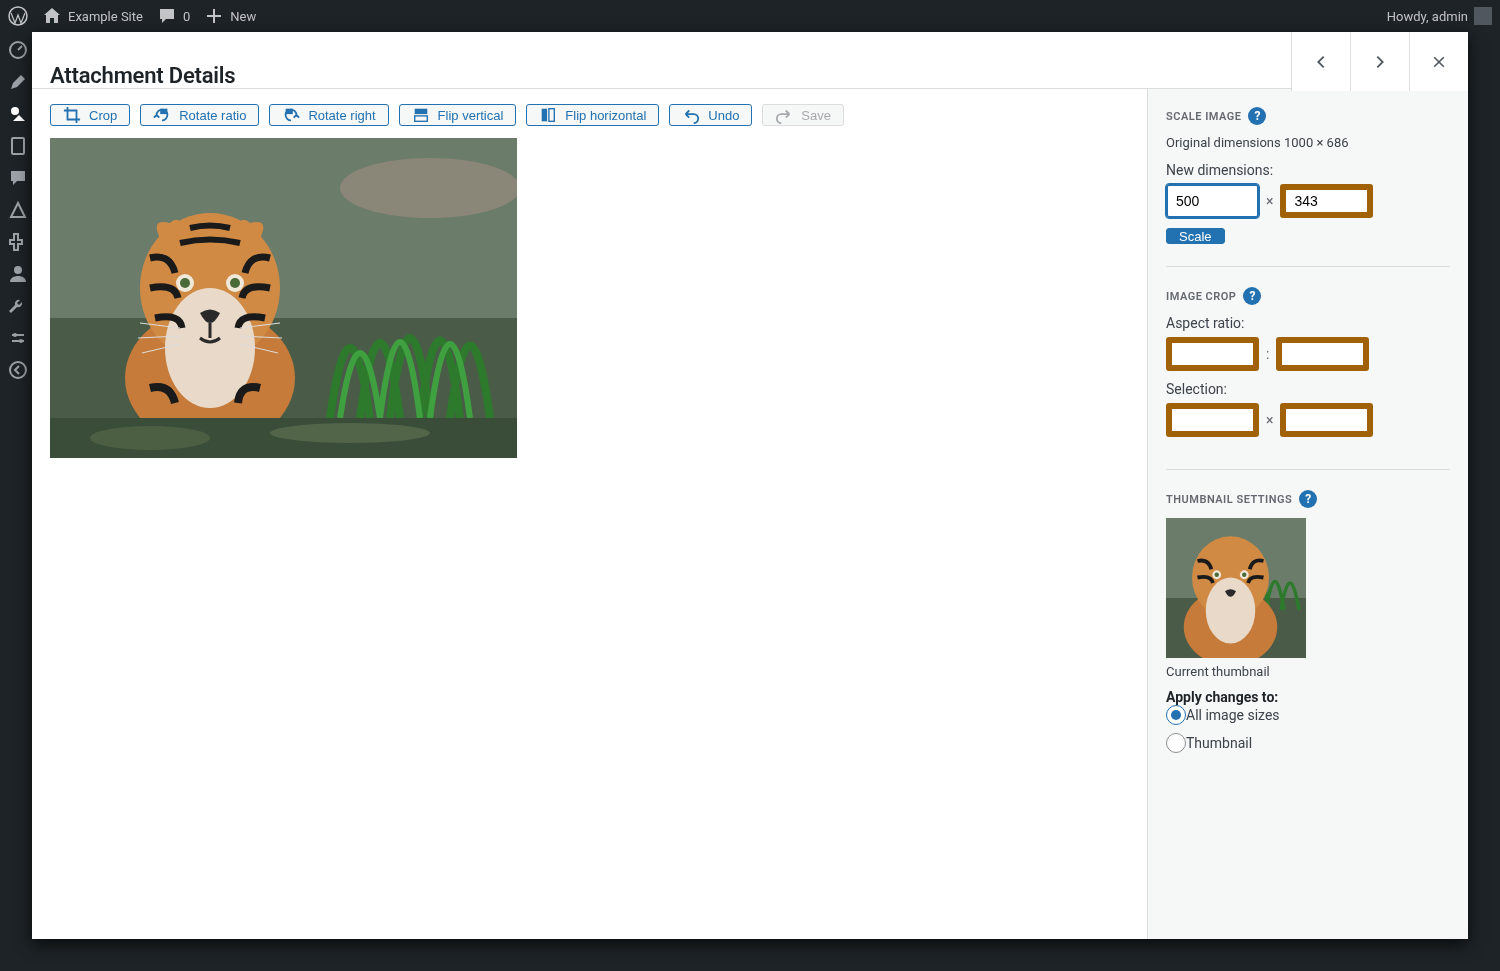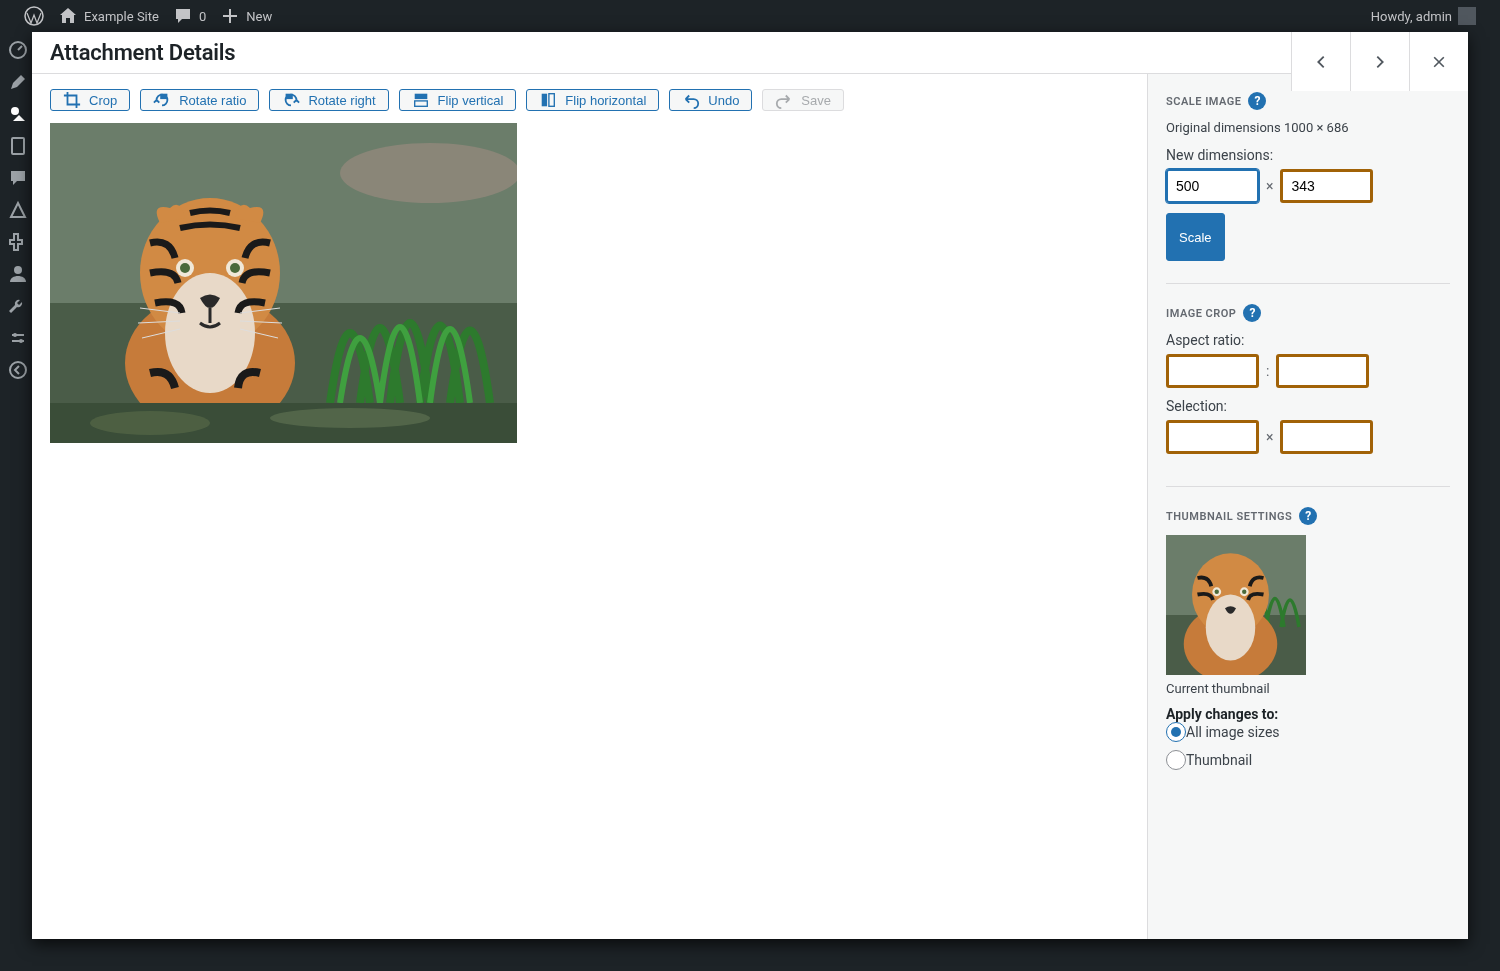--- a/index.html
+++ b/index.html
@@ -6,31 +6,31 @@
 body {
   font-family: -apple-system, BlinkMacSystemFont, "Segoe UI", Roboto, sans-serif;
   font-size: 13px;
   color: #3c434a;
   background: #1d2327;
   width: 1500px;
   height: 971px;
   overflow: hidden;
   position: relative;
 }
-.admin-bar { height: 32px; background: #1d2327; display: flex; align-items: center; color: #c3c4c7; padding: 0 24px; font-size: 13px; justify-content: space-between; }
+.admin-bar { height: 32px; background: #1d2327; display: flex; align-items: center; color: #c3c4c7; padding: 0 8px; font-size: 13px; justify-content: space-between; }
 .ab-left, .ab-right { display: flex; align-items: center; gap: 14px; }
 .ab-item { display: flex; align-items: center; gap: 6px; }
 .ab-icon { width: 20px; height: 20px; display: inline-flex; align-items: center; justify-content: center; }
 .ab-avatar { width: 18px; height: 18px; background: #50575e; }
 .main-wrap { display: flex; height: calc(100% - 32px); position: relative; }
 .admin-sidebar { width: 36px; background: #1d2327; display: flex; flex-direction: column; padding-top: 8px; gap: 12px; align-items: center; }
 .admin-sidebar .sbi { width: 20px; height: 20px; color: #9ca2a7; }
 .content-bg { flex: 1; background: #1d2327; position: relative; }
 .modal-backdrop { position: absolute; inset: 32px 32px 32px 32px; background: #fff; border-radius: 0; box-shadow: 0 5px 15px rgba(0,0,0,.7); display: flex; flex-direction: column; }
-.modal-header { height: 42px; border-bottom: 1px solid #dcdcde; display: flex; align-items: center; padding: 0 18px; }
+.modal-header { height: 57px; border-bottom: 1px solid #dcdcde; display: flex; align-items: flex-end; padding: 0 18px; }
 .modal-title { font-size: 22px; font-weight: 600; letter-spacing: -0.2px; color: #1d2327; }
 .modal-nav { position: absolute; top: 0; right: 0; display: flex; }
 .modal-nav button { width: 59px; height: 59px; border: none; border-left: 1px solid #dcdcde; background: #fff; display: flex; align-items: center; justify-content: center; cursor: pointer; color: #50575e; }
 .modal-body { flex: 1; display: flex; overflow: hidden; }
 .main-panel { flex: 1; padding: 15px 18px; border-right: 1px solid #dcdcde; overflow: auto; }
 .side-panel { width: 320px; background: #f6f7f7; padding: 18px 18px 0 18px; overflow: auto; }
 .toolbar { display: flex; flex-wrap: wrap; gap: 10px; margin-bottom: 12px; }
 .btn { display: inline-flex; align-items: center; gap: 8px; height: 22px; padding: 0 12px; background: #f6f7f7; border: 1px solid #2271b1; color: #2271b1; border-radius: 3px; font-size: 13px; cursor: pointer; }
 .btn .bicon { width: 18px; height: 18px; display: inline-flex; }
 .btn.disabled { border-color: #dcdcde; color: #a7aaad; cursor: default; background: #f6f7f7; }
@@ -40,24 +40,24 @@
 .actions { display: flex; gap: 8px; }
 .side-section { border-bottom: 1px solid #dcdcde; padding-bottom: 22px; margin-bottom: 20px; }
 .side-section:last-child { border-bottom: none; }
 .sec-head { display: flex; align-items: center; gap: 7px; margin-bottom: 10px; }
 .sec-title { font-size: 11px; font-weight: 600; letter-spacing: 0.5px; color: #646970; text-transform: uppercase; }
 .help-icon { width: 18px; height: 18px; border-radius: 50%; background: #2271b1; color: #fff; display: inline-flex; align-items: center; justify-content: center; font-size: 12px; font-weight: bold; }
 .help-text { font-style: italic; color: #646970; line-height: 1.5; margin-bottom: 12px; font-size: 14px; }
 .info-line { font-size: 13px; color: #3c434a; margin-bottom: 12px; }
 .field-label { font-size: 14px; color: #3c434a; margin-bottom: 6px; display: block; }
 .dim-row { display: flex; align-items: center; gap: 7px; margin-bottom: 10px; }
-.dim-input { width: 93px; height: 34px; border: 3px solid #a16207; border-radius: 3px; padding: 0 8px; font-size: 14px; background: #fff; }
+.dim-input { width: 93px; height: 34px; border: 6px solid #a16207; border-radius: 3px; padding: 0 8px; font-size: 14px; background: #fff; }
 .dim-input.focus { border: 2px solid #2271b1; outline: 1px solid #2271b1; }
 .dim-sep { font-size: 14px; color: #646970; }
-.side-btn { height: 48px; padding: 0 12px; background: #2271b1; color: #fff; border: 1px solid #2271b1; border-radius: 3px; font-size: 13px; cursor: pointer; }
+.side-btn { height: 16px; padding: 0 12px; background: #2271b1; color: #fff; border: 1px solid #2271b1; border-radius: 3px; font-size: 13px; cursor: pointer; }
 .thumbset-img { width: 140px; height: 140px; background: #5a6b55; margin-bottom: 6px; overflow: hidden; }
 .thumb-caption { font-size: 13px; color: #3c434a; margin-bottom: 10px; }
 .apply-label { font-size: 14px; font-weight: 700; color: #1d2327; }
 .radio-row { display: flex; align-items: center; margin-bottom: 8px; font-size: 14px; }
 .radio { width: 20px; height: 20px; border: 1px solid #8c8f94; border-radius: 50%; display: inline-flex; align-items: center; justify-content: center; background: #fff; }
 .radio.checked { border-color: #2271b1; }
 .radio.checked::after { content: ""; width: 10px; height: 10px; border-radius: 50%; background: #2271b1; }
 svg { display: block; }
 </style>
 </head>

